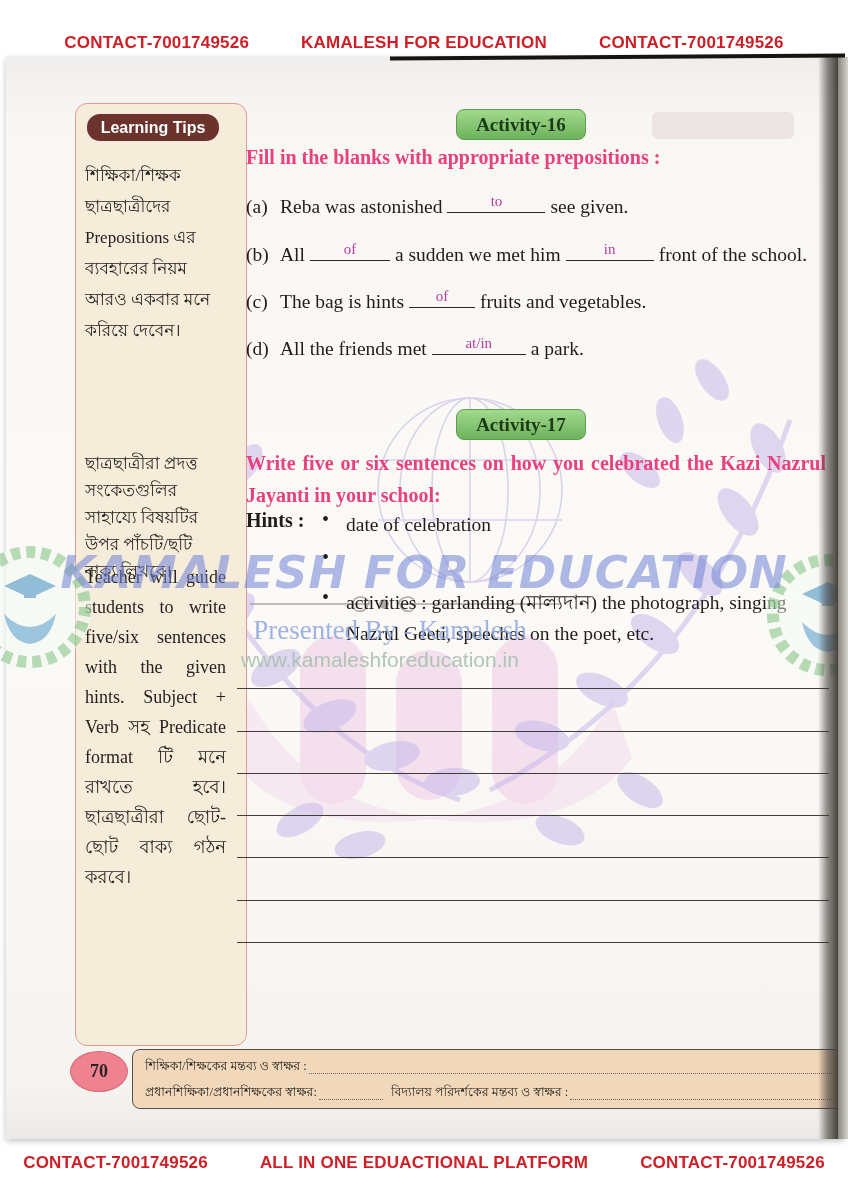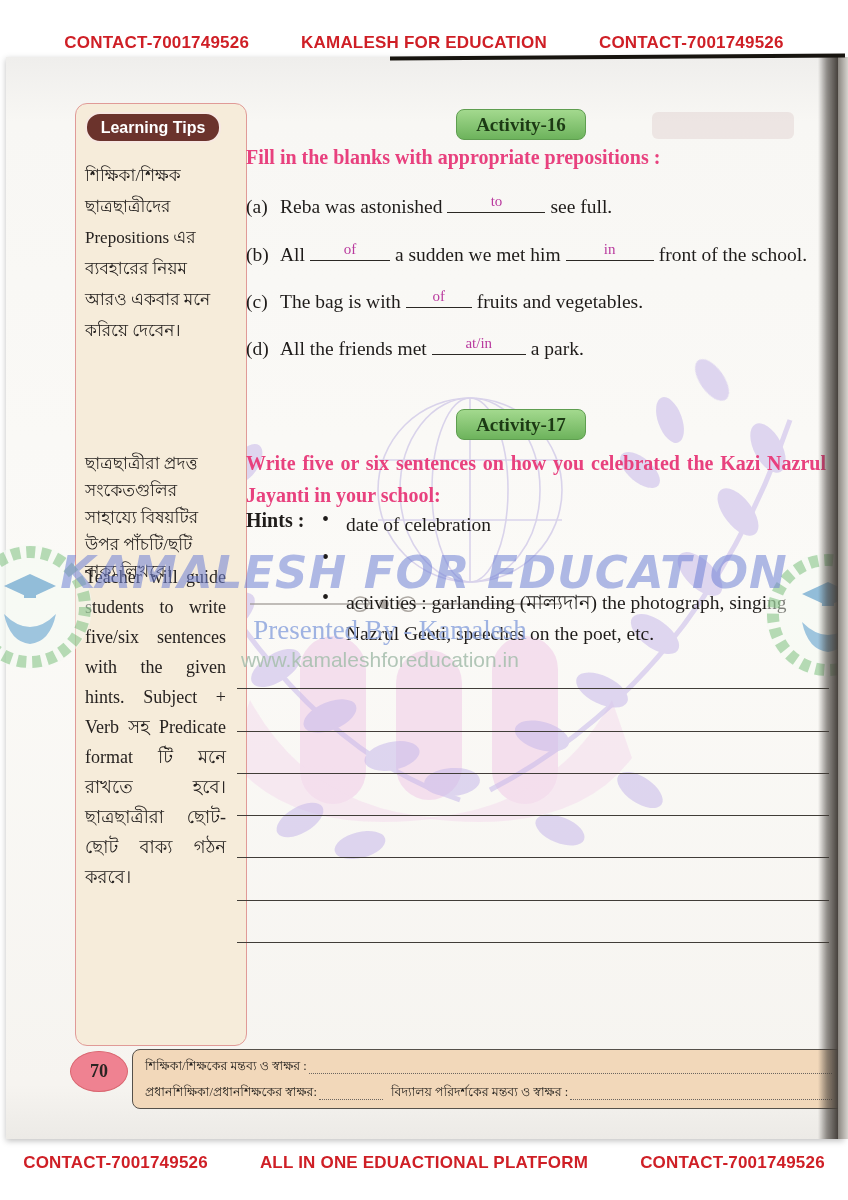--- a/index.html
+++ b/index.html
@@ -181,29 +181,29 @@
     <div class="lt-para p2">ছাত্রছাত্রীরা প্রদত্ত সংকেতগুলির সাহায্যে বিষয়টির উপর পাঁচটি/ছটি বাক্য লিখবে।</div>
     <div class="lt-para p3">Teacher will guide students to write five/six sentences with the given hints. Subject + Verb সহ Predicate format টি মনে রাখতে হবে। ছাত্রছাত্রীরা ছোট-ছোট বাক্য গঠন করবে।</div>
   </div>
 
   <div class="act-badge" style="left:456px;top:109px;">
     <span>Activity-16</span>
   </div>
   <div class="instr" style="top:146px;width:565px;">Fill in the blanks with appropriate prepositions :</div>
 
   <div class="fitem" style="top:189px;">
-    <span class="lbl">(a)</span><span>Reba was astonished</span><span class="blank w95"><span class="ansv">to</span></span><span>see full.</span>
+    <span class="lbl">(a)</span><span>Reba was astonished</span><span class="blank w95"><span class="ansv">to</span></span><span>see given.</span>
   </div>
 
   <div class="fitem" style="top:237px;">
     <span class="lbl">(b)</span><span>All</span><span class="blank w80"><span class="ansv">of</span></span><span>a sudden we met him</span><span class="blank w85"><span class="ansv">in</span></span><span>front of the school.</span>
   </div>
 
   <div class="fitem" style="top:284px;">
-    <span class="lbl">(c)</span><span>The bag is with</span><span class="blank w65"><span class="ansv">of</span></span><span>fruits and vegetables.</span>
+    <span class="lbl">(c)</span><span>The bag is hints</span><span class="blank w65"><span class="ansv">of</span></span><span>fruits and vegetables.</span>
   </div>
 
   <div class="fitem" style="top:331px;">
     <span class="lbl">(d)</span><span>All the friends met</span><span class="blank w92"><span class="ansv">at/in</span></span><span>a park.</span>
   </div>
 
   <div class="act-badge" style="left:456px;top:409px;">
     <span>Activity-17</span>
   </div>
   <div class="instr" style="top:447px;width:580px;text-align:justify;line-height:32px;">Write five or six sentences on how you celebrated the Kazi Nazrul Jayanti in your school:</div>

